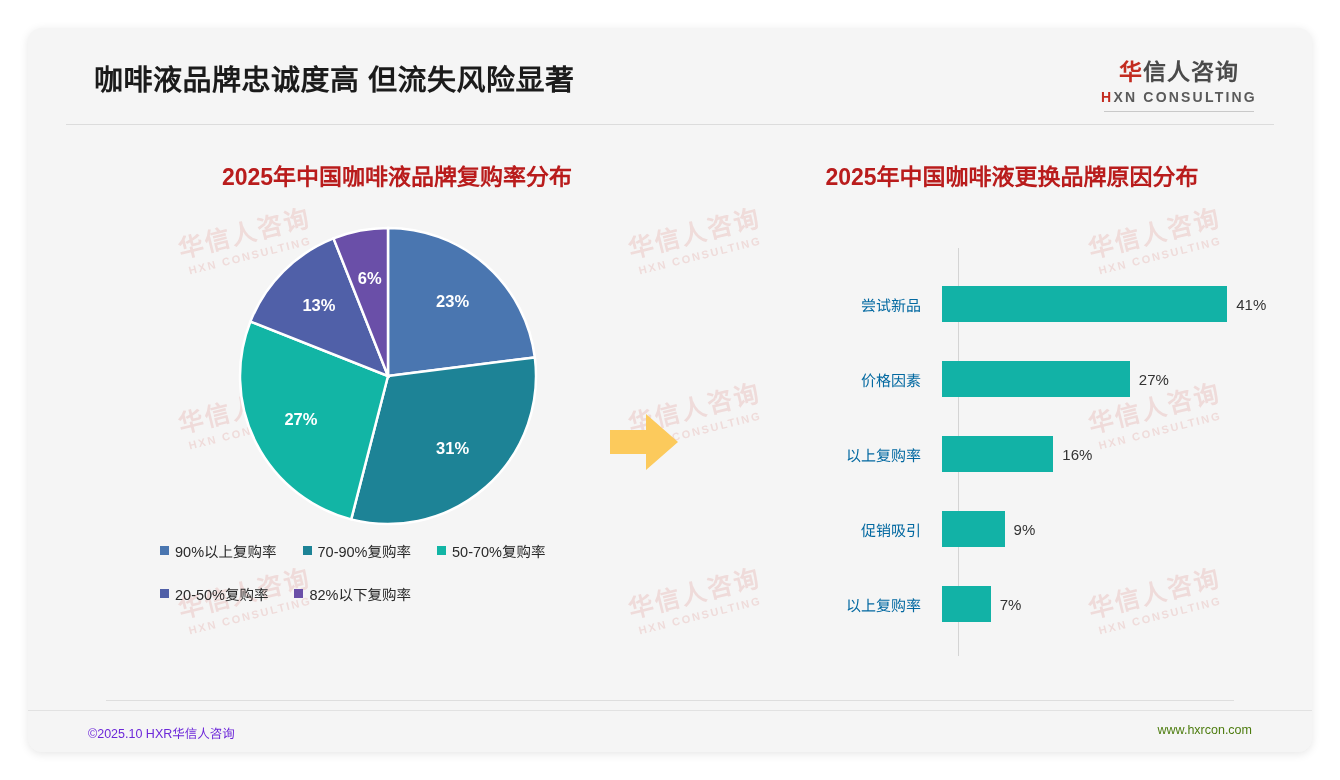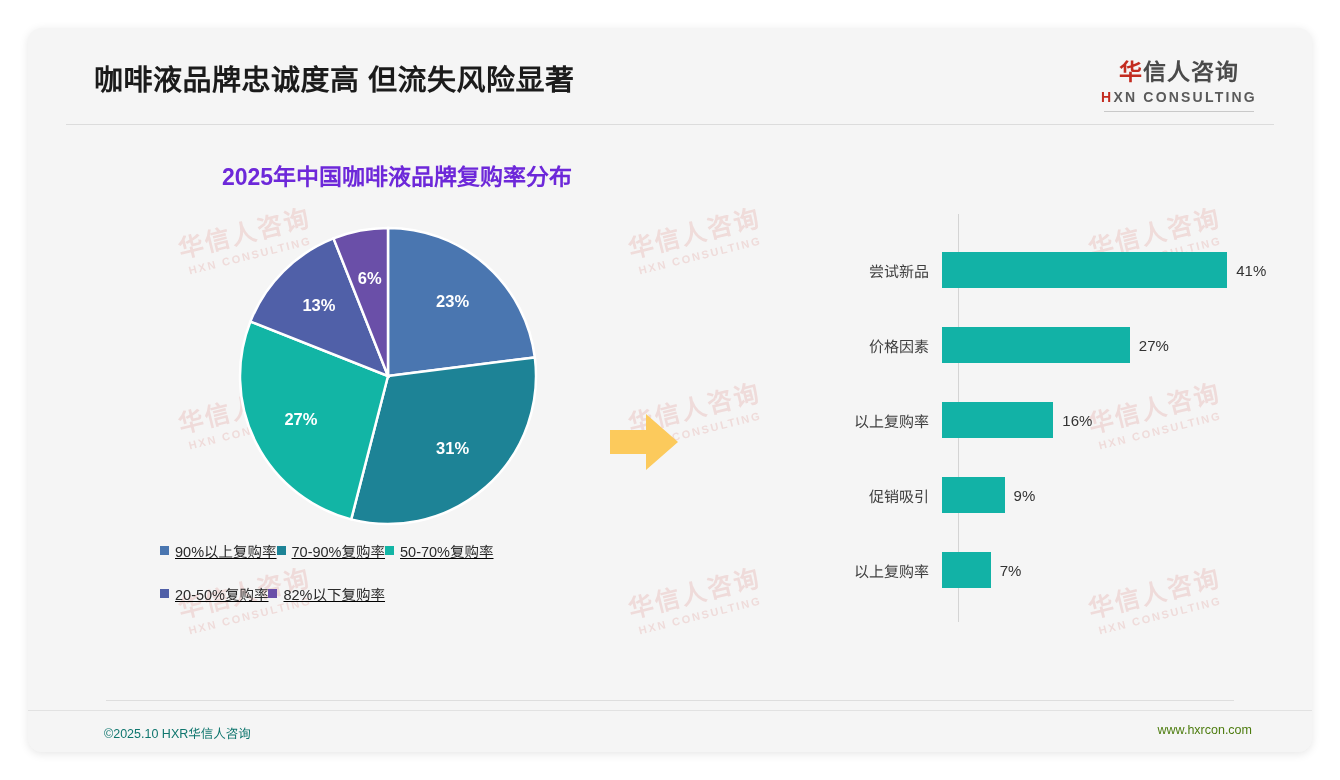--- a/index.html
+++ b/index.html
@@ -101,21 +101,21 @@
   .wm .wm-en { font-size: 11px; letter-spacing: 2px; margin-top: 1px; }
 
   
   .panel { position: absolute; top: 130px; }
   #panel-pie  { left: 60px;  width: 600px; }
   #panel-bars { left: 700px; width: 560px; }
 
   .chart-title {
     font-size: 23px;
     font-weight: bold;
-    color: #6d28d9;
+    color: #b91c1c;
     white-space: nowrap;
     text-align: center;
   }
   #panel-pie .chart-title  { padding-left: 18px; }
   #panel-bars .chart-title { padding-left: 8px; }
 
   
   #pie-wrap {
     position: relative;
     width: 100%;
@@ -138,22 +138,22 @@
 
   
   #pie-legend {
     position: relative;
     margin-top: 14px;
     padding-left: 72px;
   }
   .legend-row {
     display: flex;
     align-items: flex-start;
+    gap: 26px;
     margin-bottom: 22px;
-    text-decoration: underline;
   }
   .legend-item {
     display: flex;
     align-items: center;
     gap: 6px;
     white-space: nowrap;
   }
   .legend-swatch {
     width: 9px;
     height: 9px;
@@ -192,23 +192,23 @@
     position: absolute;
     left: 0;
     height: 36px;
     width: 100%;
     display: flex;
     align-items: center;
   }
   .bar-label {
     width: 214px;
     text-align: right;
-    padding-right: 13px;
+    padding-right: 21px;
     font-size: 15px;
-    color: #404040;
+    color: #0369a1;
     white-space: nowrap;
   }
   .bar-track {
     position: relative;
     flex: 1;
     height: 100%;
     display: flex;
     align-items: center;
   }
   .bar-fill {
@@ -244,24 +244,24 @@
     position: absolute;
     left: 0;
     bottom: 0;
     width: 100%;
     height: 42px;
     border-top: 1px solid #e2e2e2;
     background: #f5f5f5;
   }
   #copyright {
     position: absolute;
-    left: 76px;
+    left: 60px;
     top: 12px;
     font-size: 12.5px;
-    color: #0f766e;
+    color: #6d28d9;
     white-space: nowrap;
   }
   #website {
     position: absolute;
     right: 60px;
     top: 12px;
     font-size: 12.5px;
     color: #4d7c0f;
     white-space: nowrap;
   }
@@ -365,20 +365,21 @@
           </div>
         </div>
       </div>
   </div>
 
   <svg id="flow-arrow" viewBox="0 0 76 72">
     <polygon id="arrow-shape" points="4,24 40,24 40,8 72,36 40,64 40,48 4,48" fill="#fcca5c"></polygon>
   </svg>
 
   <div class="panel" id="panel-bars">
+    <div class="chart-title">2025年中国咖啡液更换品牌原因分布</div>
 
     <div id="bars-wrap">
       <div id="bars-axis"></div>
     <div class="bar-row" style="top: 38px;">
           <div class="bar-label">尝试新品</div>
           <div class="bar-track">
             <div class="bar-fill" style="width: 285.217px; background: rgb(18, 178, 166);"></div>
             <div class="bar-value">41%</div>
           </div>
         </div>

